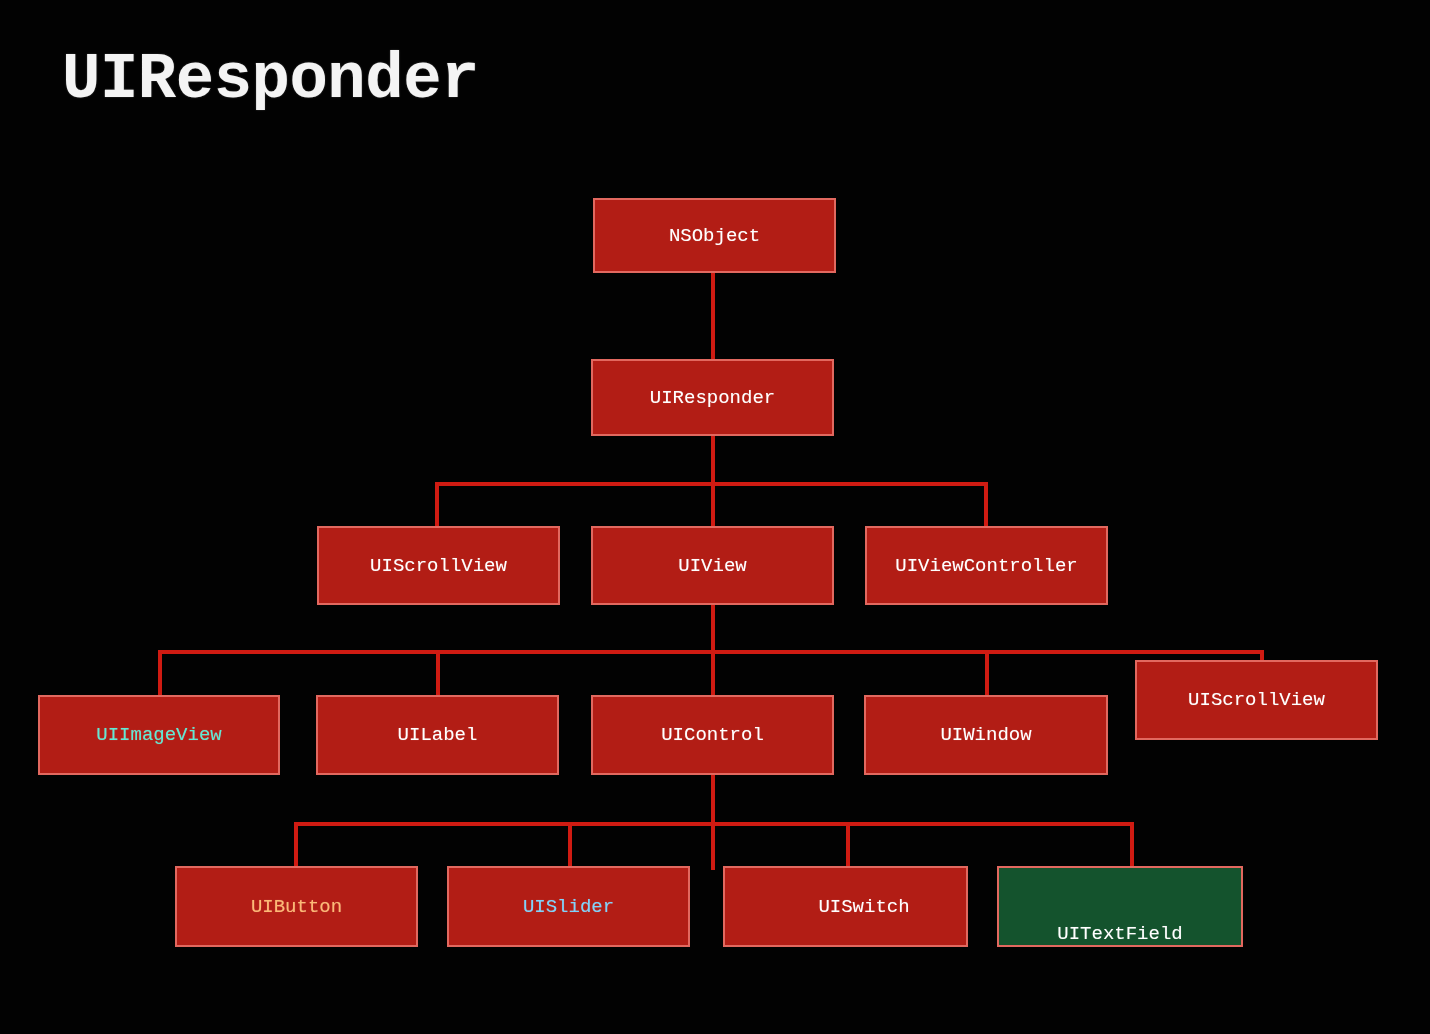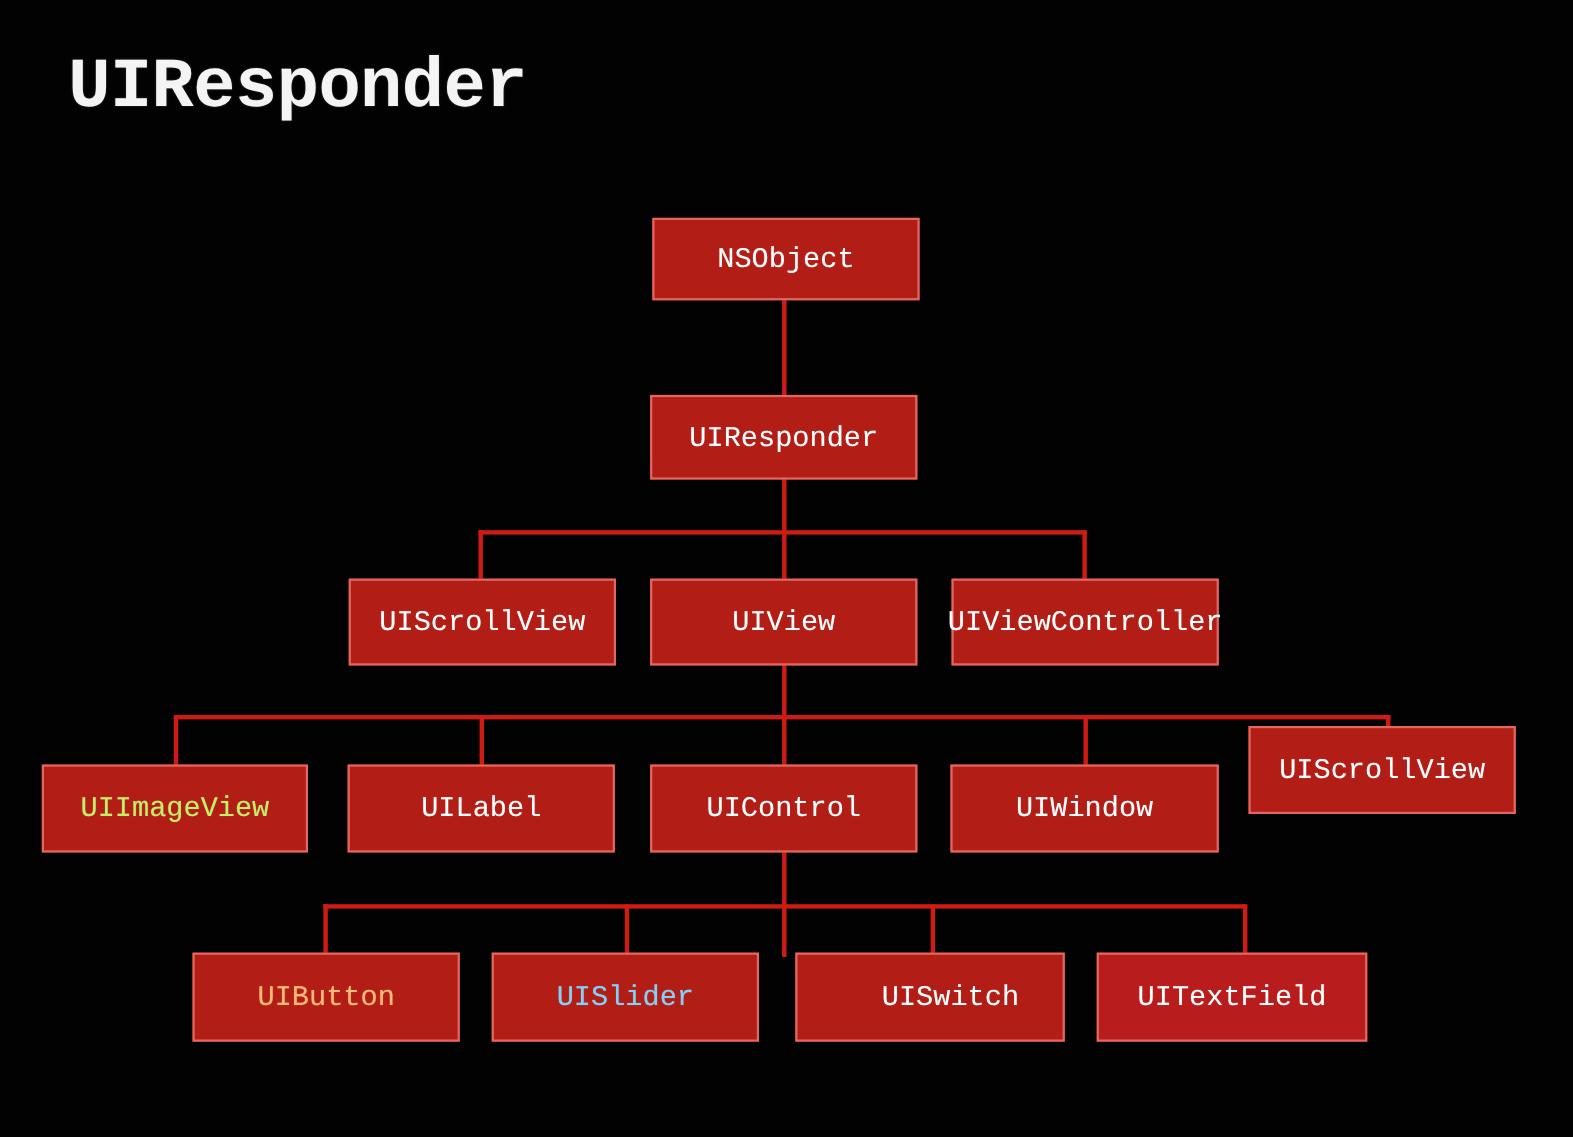--- a/index.html
+++ b/index.html
@@ -28,21 +28,21 @@
   }
   .node {
     position: absolute;
     box-sizing: border-box;
     background: #b21d15;
     border: 2px solid #e2685f;
     color: #ffffff;
     display: flex;
     align-items: center;
     justify-content: center;
-    font-size: 26px;
+    font-size: 19px;
     font-weight: normal;
     white-space: nowrap;
     z-index: 3;
     text-shadow: 0 0 1px rgba(255,255,255,0.35);
   }
   .connector {
     position: absolute;
     background: #cf1b12;
     z-index: 1;
   }
@@ -82,21 +82,21 @@
       </div>
       <div class="node" style="left: 317px; top: 526px; width: 243px; height: 79px; background: rgb(178, 29, 21); border-color: rgb(226, 104, 95); color: rgb(255, 255, 255);">
         <span>UIScrollView</span>
       </div>
       <div class="node" style="left: 591px; top: 526px; width: 243px; height: 79px; background: rgb(178, 29, 21); border-color: rgb(226, 104, 95); color: rgb(255, 255, 255);">
         <span>UIView</span>
       </div>
       <div class="node" style="left: 865px; top: 526px; width: 243px; height: 79px; background: rgb(178, 29, 21); border-color: rgb(226, 104, 95); color: rgb(255, 255, 255);">
         <span>UIViewController</span>
       </div>
-      <div class="node" style="left: 38px; top: 695px; width: 242px; height: 80px; background: rgb(178, 29, 21); border-color: rgb(226, 104, 95); color: #bef264;">
+      <div class="node" style="left: 38px; top: 695px; width: 242px; height: 80px; background: rgb(178, 29, 21); border-color: rgb(226, 104, 95); color: #5eead4;">
         <span>UIImageView</span>
       </div>
       <div class="node" style="left: 316px; top: 695px; width: 243px; height: 80px; background: rgb(178, 29, 21); border-color: rgb(226, 104, 95); color: rgb(255, 255, 255);">
         <span>UILabel</span>
       </div>
       <div class="node" style="left: 591px; top: 695px; width: 243px; height: 80px; background: rgb(178, 29, 21); border-color: rgb(226, 104, 95); color: rgb(255, 255, 255);">
         <span>UIControl</span>
       </div>
       <div class="node" style="left: 864px; top: 695px; width: 244px; height: 80px; background: rgb(178, 29, 21); border-color: rgb(226, 104, 95); color: rgb(255, 255, 255);">
         <span>UIWindow</span>
@@ -106,17 +106,17 @@
       </div>
       <div class="node" style="left: 175px; top: 866px; width: 243px; height: 81px; background: rgb(178, 29, 21); border-color: rgb(226, 104, 95); color: #fdba74;">
         <span>UIButton</span>
       </div>
       <div class="node" style="left: 447px; top: 866px; width: 243px; height: 81px; background: rgb(178, 29, 21); border-color: rgb(226, 104, 95); color: #7dd3fc;">
         <span>UISlider</span>
       </div>
       <div class="node" style="left: 723px; top: 866px; width: 245px; height: 81px; background: rgb(178, 29, 21); border-color: rgb(226, 104, 95); color: rgb(255, 255, 255); padding-left: 37px;">
         <span>UISwitch</span>
       </div>
-      <div class="node" style="left: 997px; top: 866px; width: 246px; height: 81px; background: #b91c1c; border-color: rgb(226, 104, 95); color: rgb(255, 255, 255);">
+      <div class="node" style="left: 997px; top: 866px; width: 246px; height: 81px; background: #14532d; border-color: rgb(226, 104, 95); color: rgb(255, 255, 255); align-items: flex-end;">
         <span>UITextField</span>
       </div>
     </div>
 </div>
 
 </body></html>

